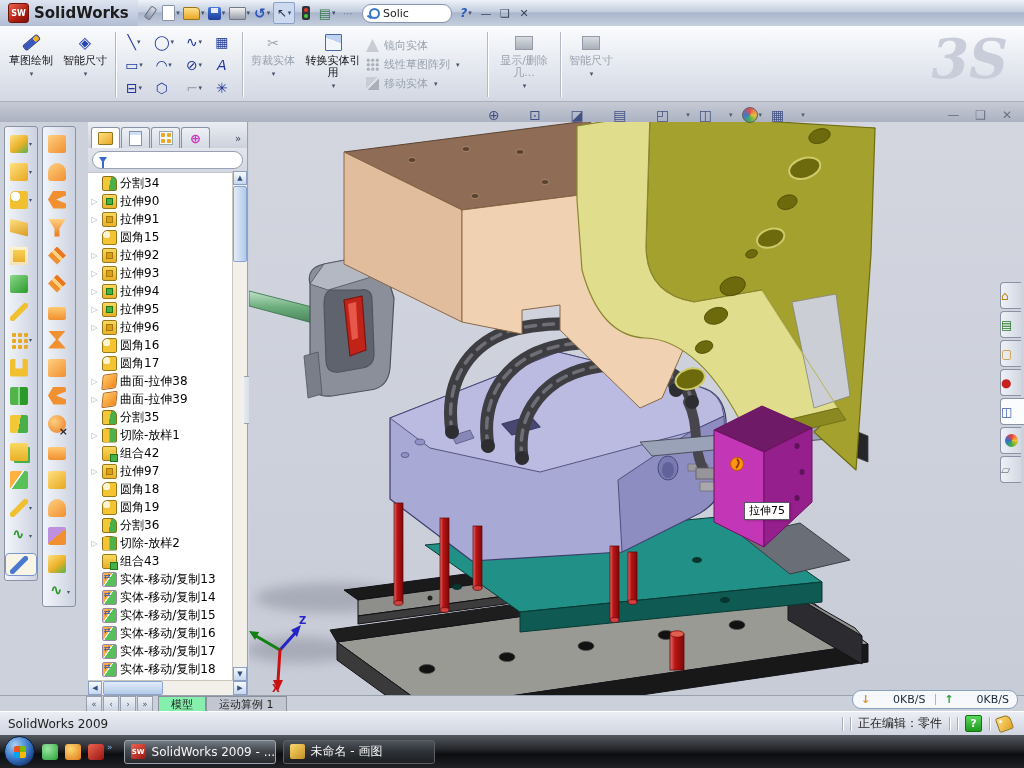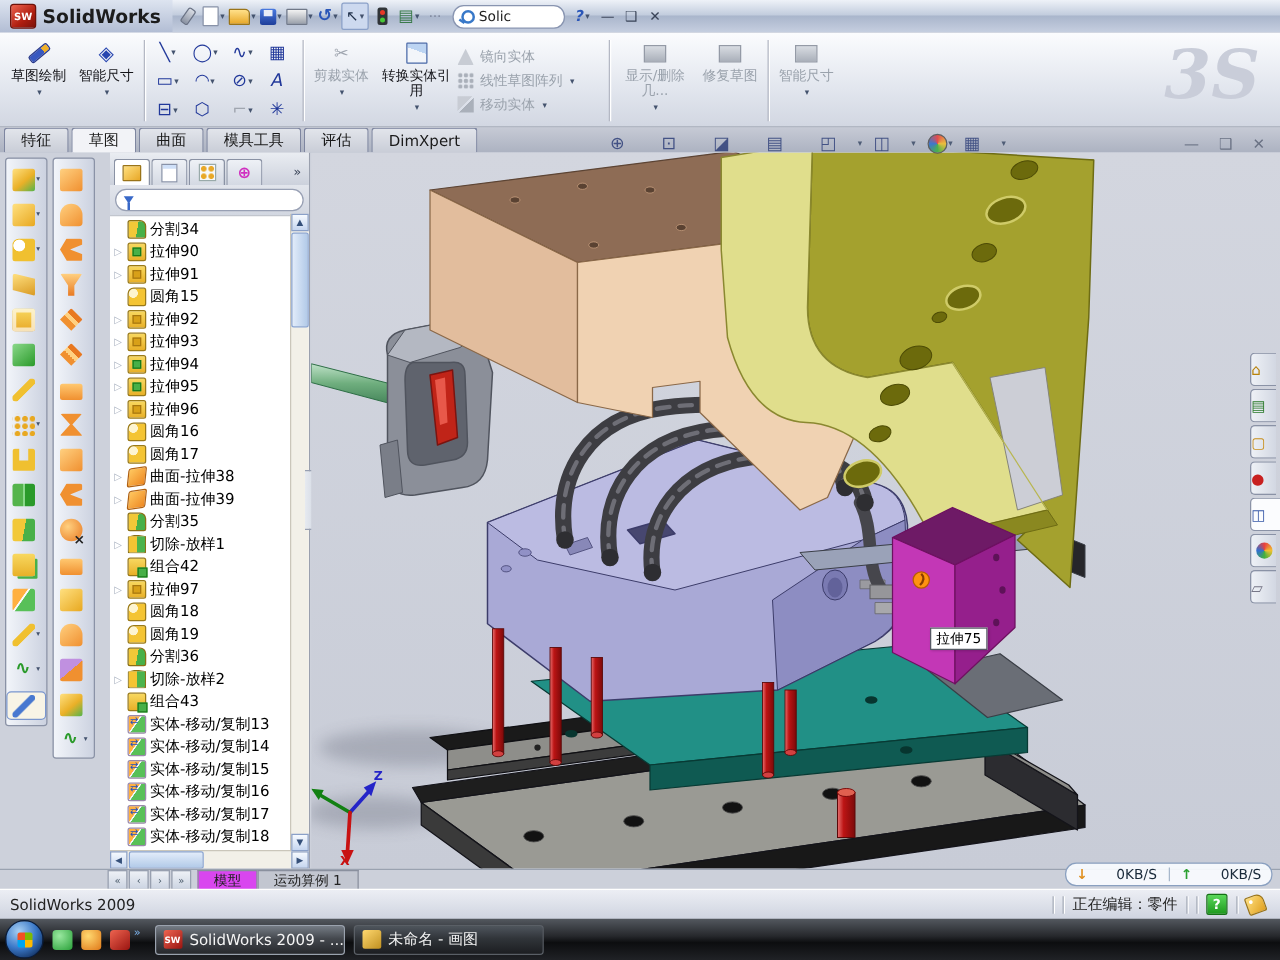--- a/index.html
+++ b/index.html
@@ -170,21 +170,21 @@
   .nd{color:#e09020;font-weight:bold}.nu{color:#2aa030;font-weight:bold}
   .nsep{width:1px;height:11px;background:#a8b8cc;margin:0 5px}
   .nval{flex:1;text-align:right}
   
   #doctabs{position:absolute;left:0;top:695px;width:1024px;height:16px;background:#ccd0da;border-top:1px solid #9aa2b0;
     display:flex;align-items:stretch;font-size:11px}
   #doctabs .spacer{width:86px}
   .navb{width:16px;display:flex;align-items:center;justify-content:center;background:linear-gradient(#eef1f6,#ccd4e2);
     border:1px solid #98a0b0;color:#456;font-size:8px;margin-right:1px;box-sizing:border-box}
   .dtab{padding:0 12px;display:flex;align-items:center;background:#c2c6d0;border:1px solid #8a909e;border-bottom:none;color:#222}
-  .dtab.active{background:#d946ef}
+  .dtab.active{background:#86efac}
   #statusbar{position:absolute;left:0;top:711px;width:1024px;height:24px;background:linear-gradient(#eceef4,#cfd4e0);
     border-top:1px solid #fff;display:flex;align-items:center;padding:0 8px;box-sizing:border-box;color:#222}
   #sb-right{margin-left:auto;display:flex;align-items:center;gap:7px}
   .sbsep{width:1px;height:14px;background:#a8aeba;box-shadow:1px 0 0 #fff}
   #sb-help{width:15px;height:15px;background:linear-gradient(#5ad85a,#1e9a1e);color:#fff;font-weight:bold;font-size:11px;
     display:flex;align-items:center;justify-content:center;border:1px solid #147014;border-radius:2px}
   .i-tag{width:13px;height:13px;background:linear-gradient(140deg,#ffe080,#e0a020);border:1px solid #9a7418;
     border-radius:2px 6px 2px 2px;transform:rotate(-20deg);position:relative;margin-right:4px}
   .i-tag::after{content:"";position:absolute;left:2px;top:2px;width:3px;height:3px;border-radius:50%;background:#fff}
   #taskbar{position:absolute;left:0;top:735px;width:1024px;height:33px;
@@ -366,59 +366,32 @@
     </div>
   </div>
   <div class="sep"></div>
   <div class="cb-btn wide disabled">
     <span class="cb-ico">
         <i class="ci-gray"></i>
       </span>
     <span>显示/删除几...</span>
       <b class="dd">▾</b>
   </div>
-  <div class="cb-btn disabled">
-    <span class="cb-ico">
-        <i class="ci-gray"></i>
-      </span>
-    <span>修复草图</span>
-  </div>
   <div class="sep"></div>
   <div class="cb-btn disabled">
     <span class="cb-ico">
         <i class="ci-gray"></i>
       </span>
     <span>智能尺寸</span>
       <b class="dd">▾</b>
   </div>
   <div id="watermark">3S</div>
 </div>
 
 <div id="tabstrip">
-  <div style="display:flex;gap:2px;align-items:flex-end">
-
-  <div class="rtab">
-        <span>特征</span>
-      </div>
-      <div class="rtab active">
-        <span>草图</span>
-      </div>
-      <div class="rtab">
-        <span>曲面</span>
-      </div>
-      <div class="rtab">
-        <span>模具工具</span>
-      </div>
-      <div class="rtab">
-        <span>评估</span>
-      </div>
-      <div class="rtab">
-        <span>DimXpert</span>
-      </div>
-    </div>
   <div id="mdi-controls">
     <span>—</span>
     <span>❑</span>
     <span>✕</span>
   </div>
 </div>
 
 <div id="main">
 
   <div id="strip1" class="lt-strip">

